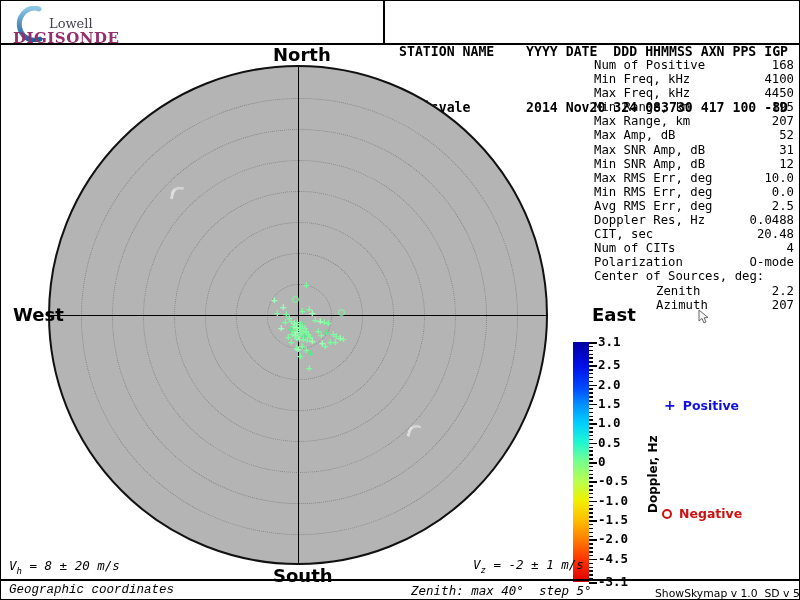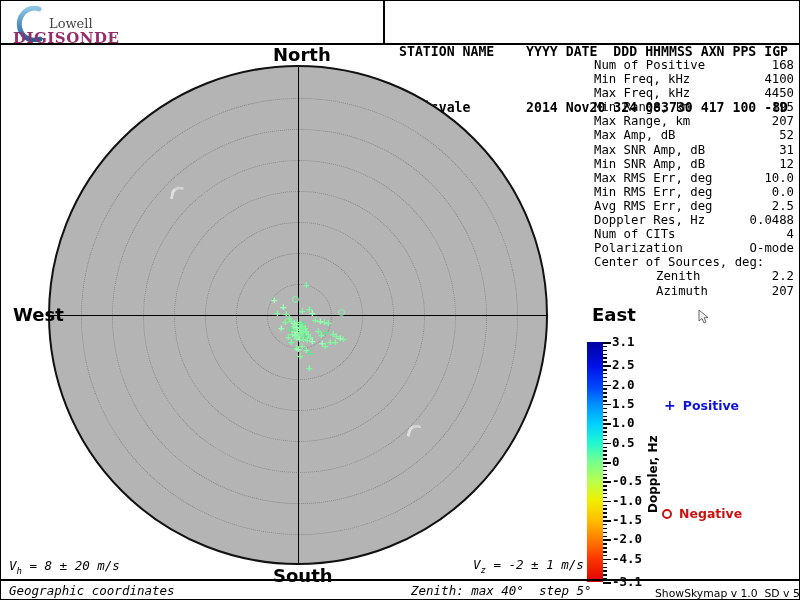--- a/index.html
+++ b/index.html
@@ -40,21 +40,21 @@
 
   
   #stats{position:absolute;left:593px;top:57px;width:200px;
          font-family:"DejaVu Sans Mono",monospace;font-size:12.3px;line-height:14.1px;color:#000;}
   .srow{display:flex;justify-content:space-between;white-space:pre;position:relative;}
   .srow .lbl{flex:0 0 auto;}
   .srow .val{flex:0 0 auto;text-align:center;}
   .srow.ind .lbl{padding-left:62px;}
 
   
-  #cbar{position:absolute;left:586px;top:341px;width:120px;height:240px;padding-left:24px;}
+  #cbar{position:absolute;left:572px;top:341px;width:120px;height:240px;padding-left:24px;}
   #cbar-grad{position:absolute;left:0;top:0;width:16px;height:240px;
     background:linear-gradient(to bottom,
       #0000a0 0%, #0010e8 10%, #0048ff 19%, #0090ff 26%, #00d0ff 34%,
       #20f8d0 42%, #78ff8c 50%, #b8ff50 58%, #f0f000 66%, #ffc000 74%,
       #ff8000 82%, #ff3800 90%, #e00000 100%);}
   .ctick{position:absolute;height:1.5px;background:#000;left:16px;}
   .clab{position:absolute;left:25px;font-family:"DejaVu Sans Mono",monospace;
         font-weight:bold;font-size:12.5px;color:#000;}
   #cbar-axlabel{position:absolute;left:645px;top:416px;height:96px;
      writing-mode:vertical-rl;transform:rotate(180deg);
@@ -67,21 +67,21 @@
   #leg-pos .mark{font-size:14px;font-weight:bold;}
   #leg-neg .mark{width:6px;height:6px;border-radius:50%;border:2px solid;display:inline-block;}
 
   
   .ital{font-family:"DejaVu Sans Mono",monospace;font-style:italic;font-size:12.5px;color:#000;
         position:absolute;white-space:pre;}
   #vh{left:8px;top:557px;}
   #vz{left:472px;top:556px;}
   sub{font-size:9px;}
   #foot-rule{position:absolute;left:0;top:578px;width:798px;height:1.5px;background:#000;}
-  #geo{left:8px;top:582px;}
+  #geo{left:8px;top:582px;font-family:Liberation Mono, monospace;}
   #zennote{left:410px;top:582px;}
   #credit{position:absolute;left:654px;top:586px;font-size:10.8px;color:#000;white-space:pre;}
 
   #cursor{position:absolute;left:697px;top:309px;}
 </style>
 </head>
 <body>
 
 <div id="root">
 
@@ -202,20 +202,21 @@
       <div class="srow"><span class="lbl">Max Freq, kHz</span><span class="val">4450</span></div>
       <div class="srow"><span class="lbl">Min Range, km</span><span class="val">195</span></div>
       <div class="srow"><span class="lbl">Max Range, km</span><span class="val">207</span></div>
       <div class="srow"><span class="lbl">Max Amp, dB</span><span class="val">52</span></div>
       <div class="srow"><span class="lbl">Max SNR Amp, dB</span><span class="val">31</span></div>
       <div class="srow"><span class="lbl">Min SNR Amp, dB</span><span class="val">12</span></div>
       <div class="srow"><span class="lbl">Max RMS Err, deg</span><span class="val">10.0</span></div>
       <div class="srow"><span class="lbl">Min RMS Err, deg</span><span class="val">0.0</span></div>
       <div class="srow"><span class="lbl">Avg RMS Err, deg</span><span class="val">2.5</span></div>
       <div class="srow"><span class="lbl">Doppler Res, Hz</span><span class="val">0.0488</span></div>
+      <div class="srow"><span class="lbl">CIT, sec</span><span class="val">20.48</span></div>
       <div class="srow"><span class="lbl">Num of CITs</span><span class="val">4</span></div>
       <div class="srow"><span class="lbl">Polarization</span><span class="val">O-mode</span></div>
       <div class="srow"><span class="lbl">Center of Sources, deg:</span><span class="val"></span></div>
       <div class="srow ind"><span class="lbl">Zenith</span><span class="val">2.2</span></div>
       <div class="srow ind"><span class="lbl">Azimuth</span><span class="val">207</span></div>
     </div>
 
   <svg id="cursor" width="11" height="14" viewBox="0 0 11 14">
     <polygon points="1,0 1,11 4,8.5 6,13 8,12 6.2,7.8 10,7.5" fill="#f4f4f4" stroke="#666" stroke-width="1"></polygon>
   </svg>

